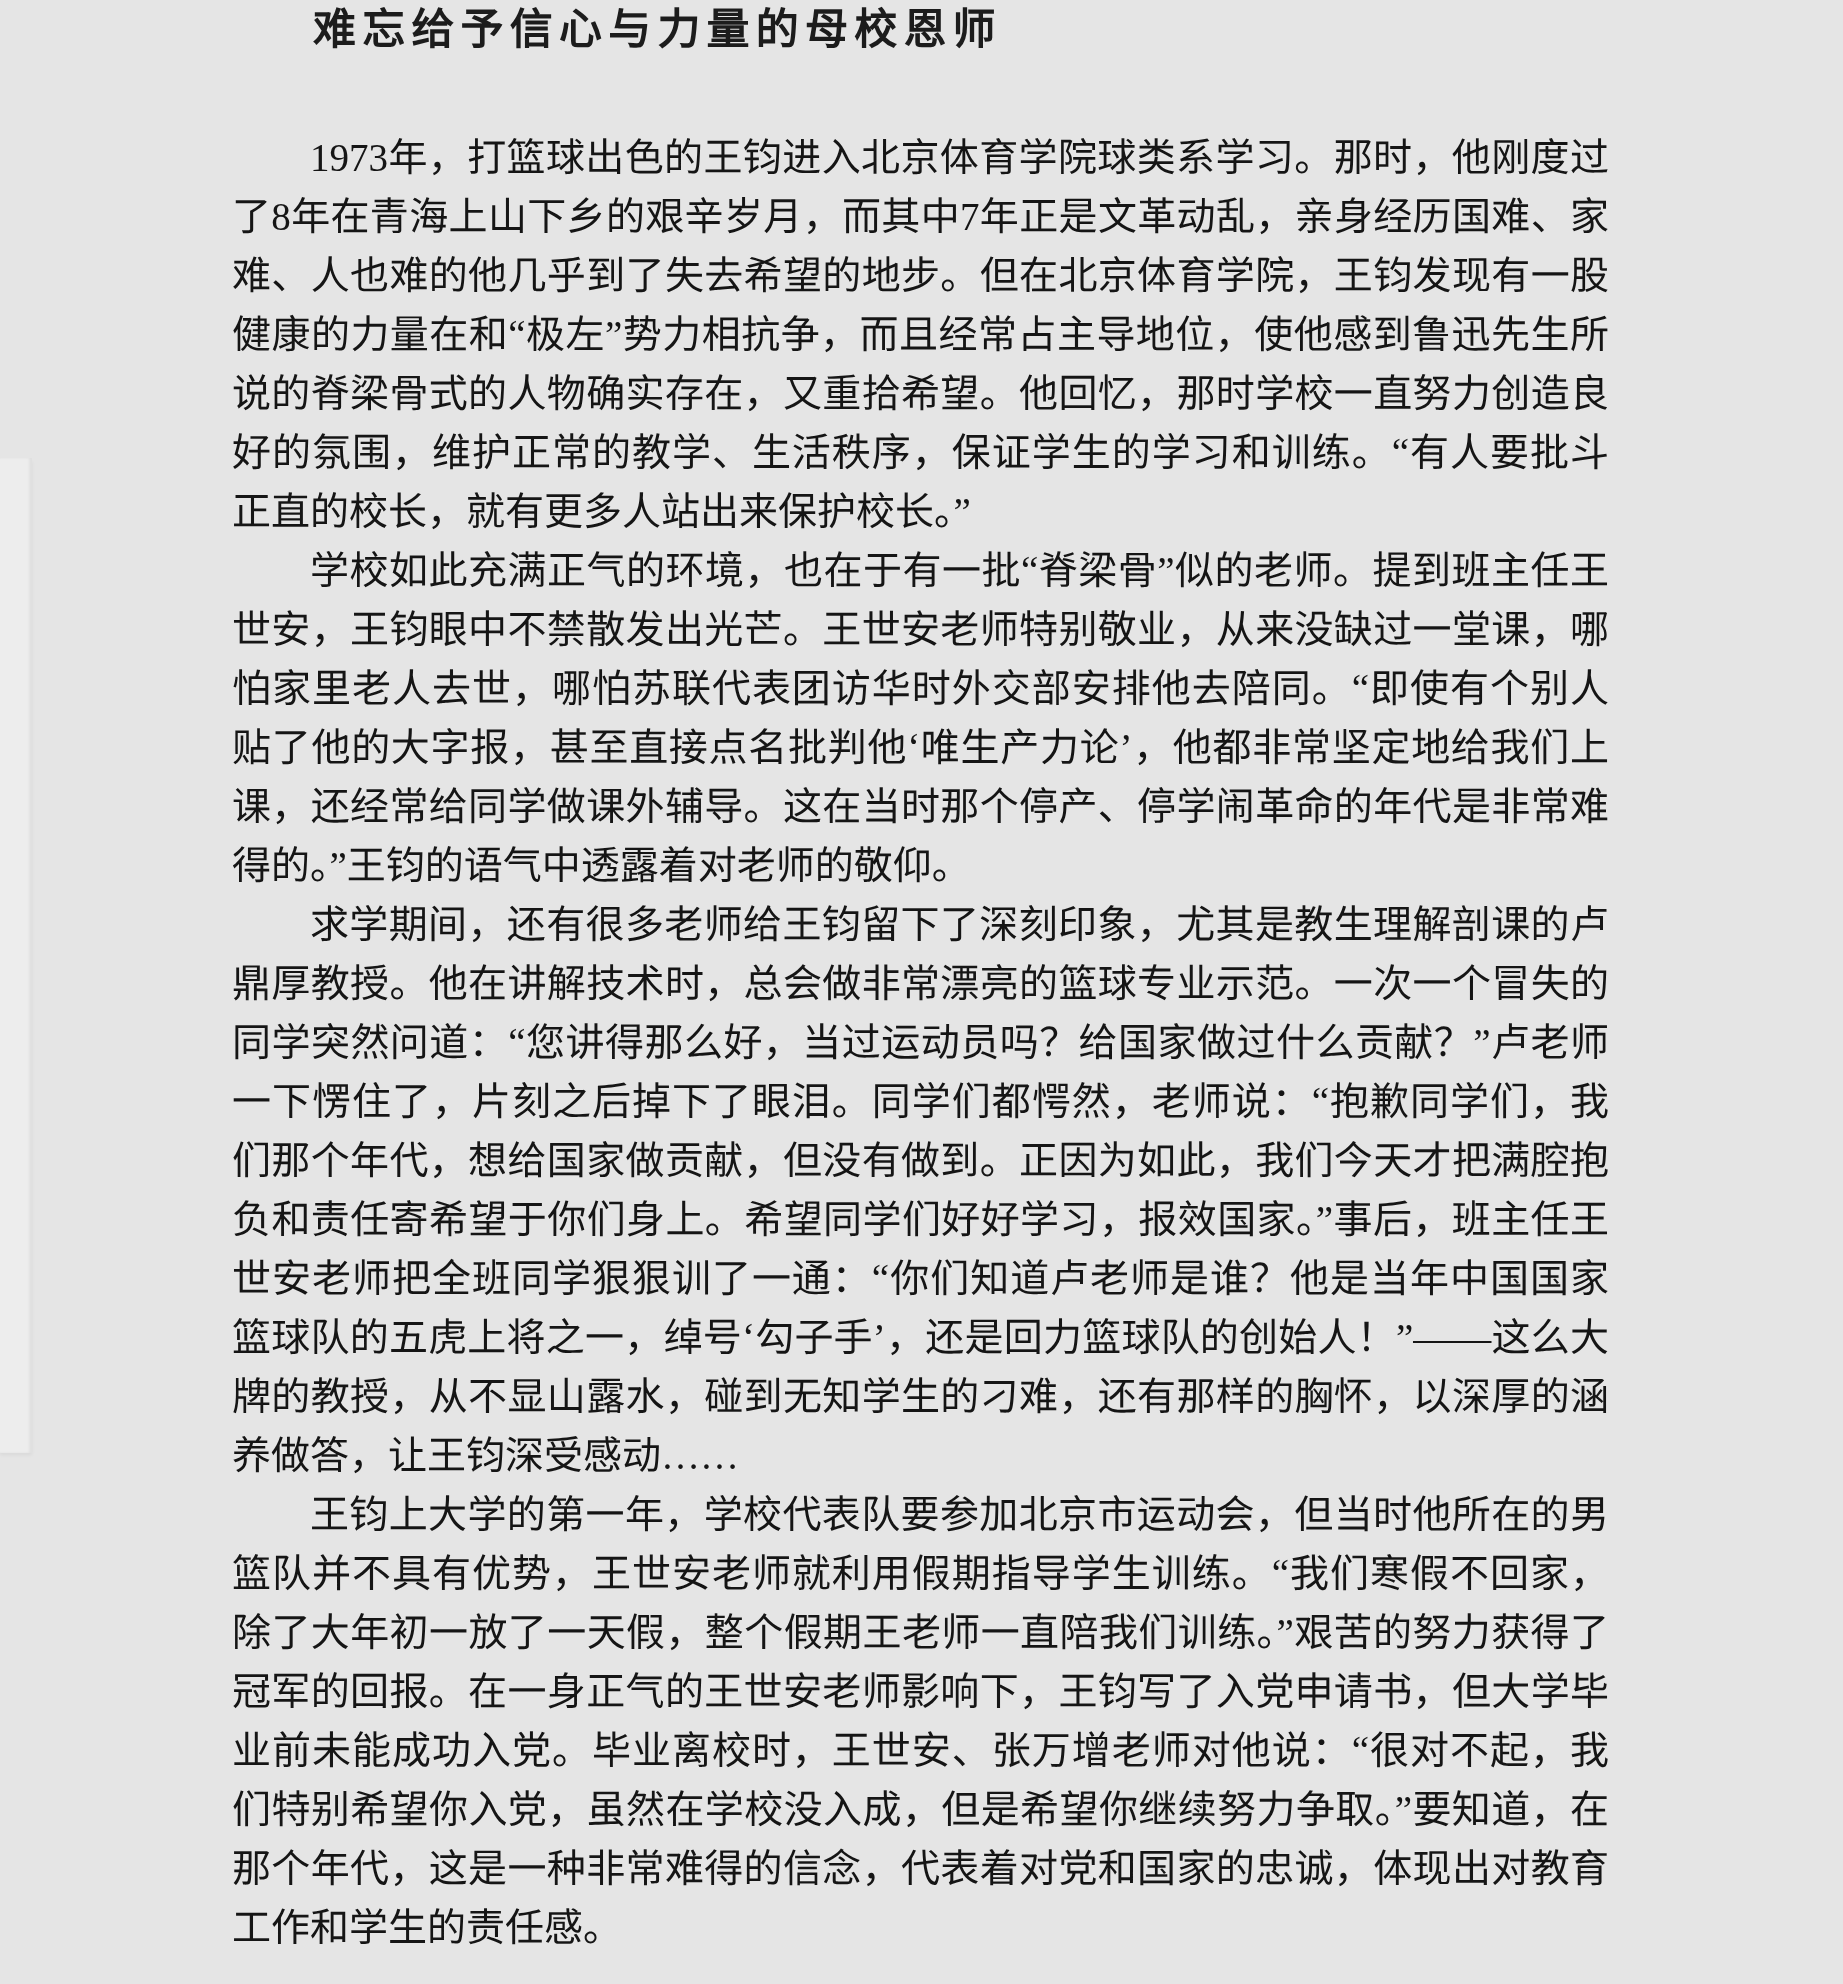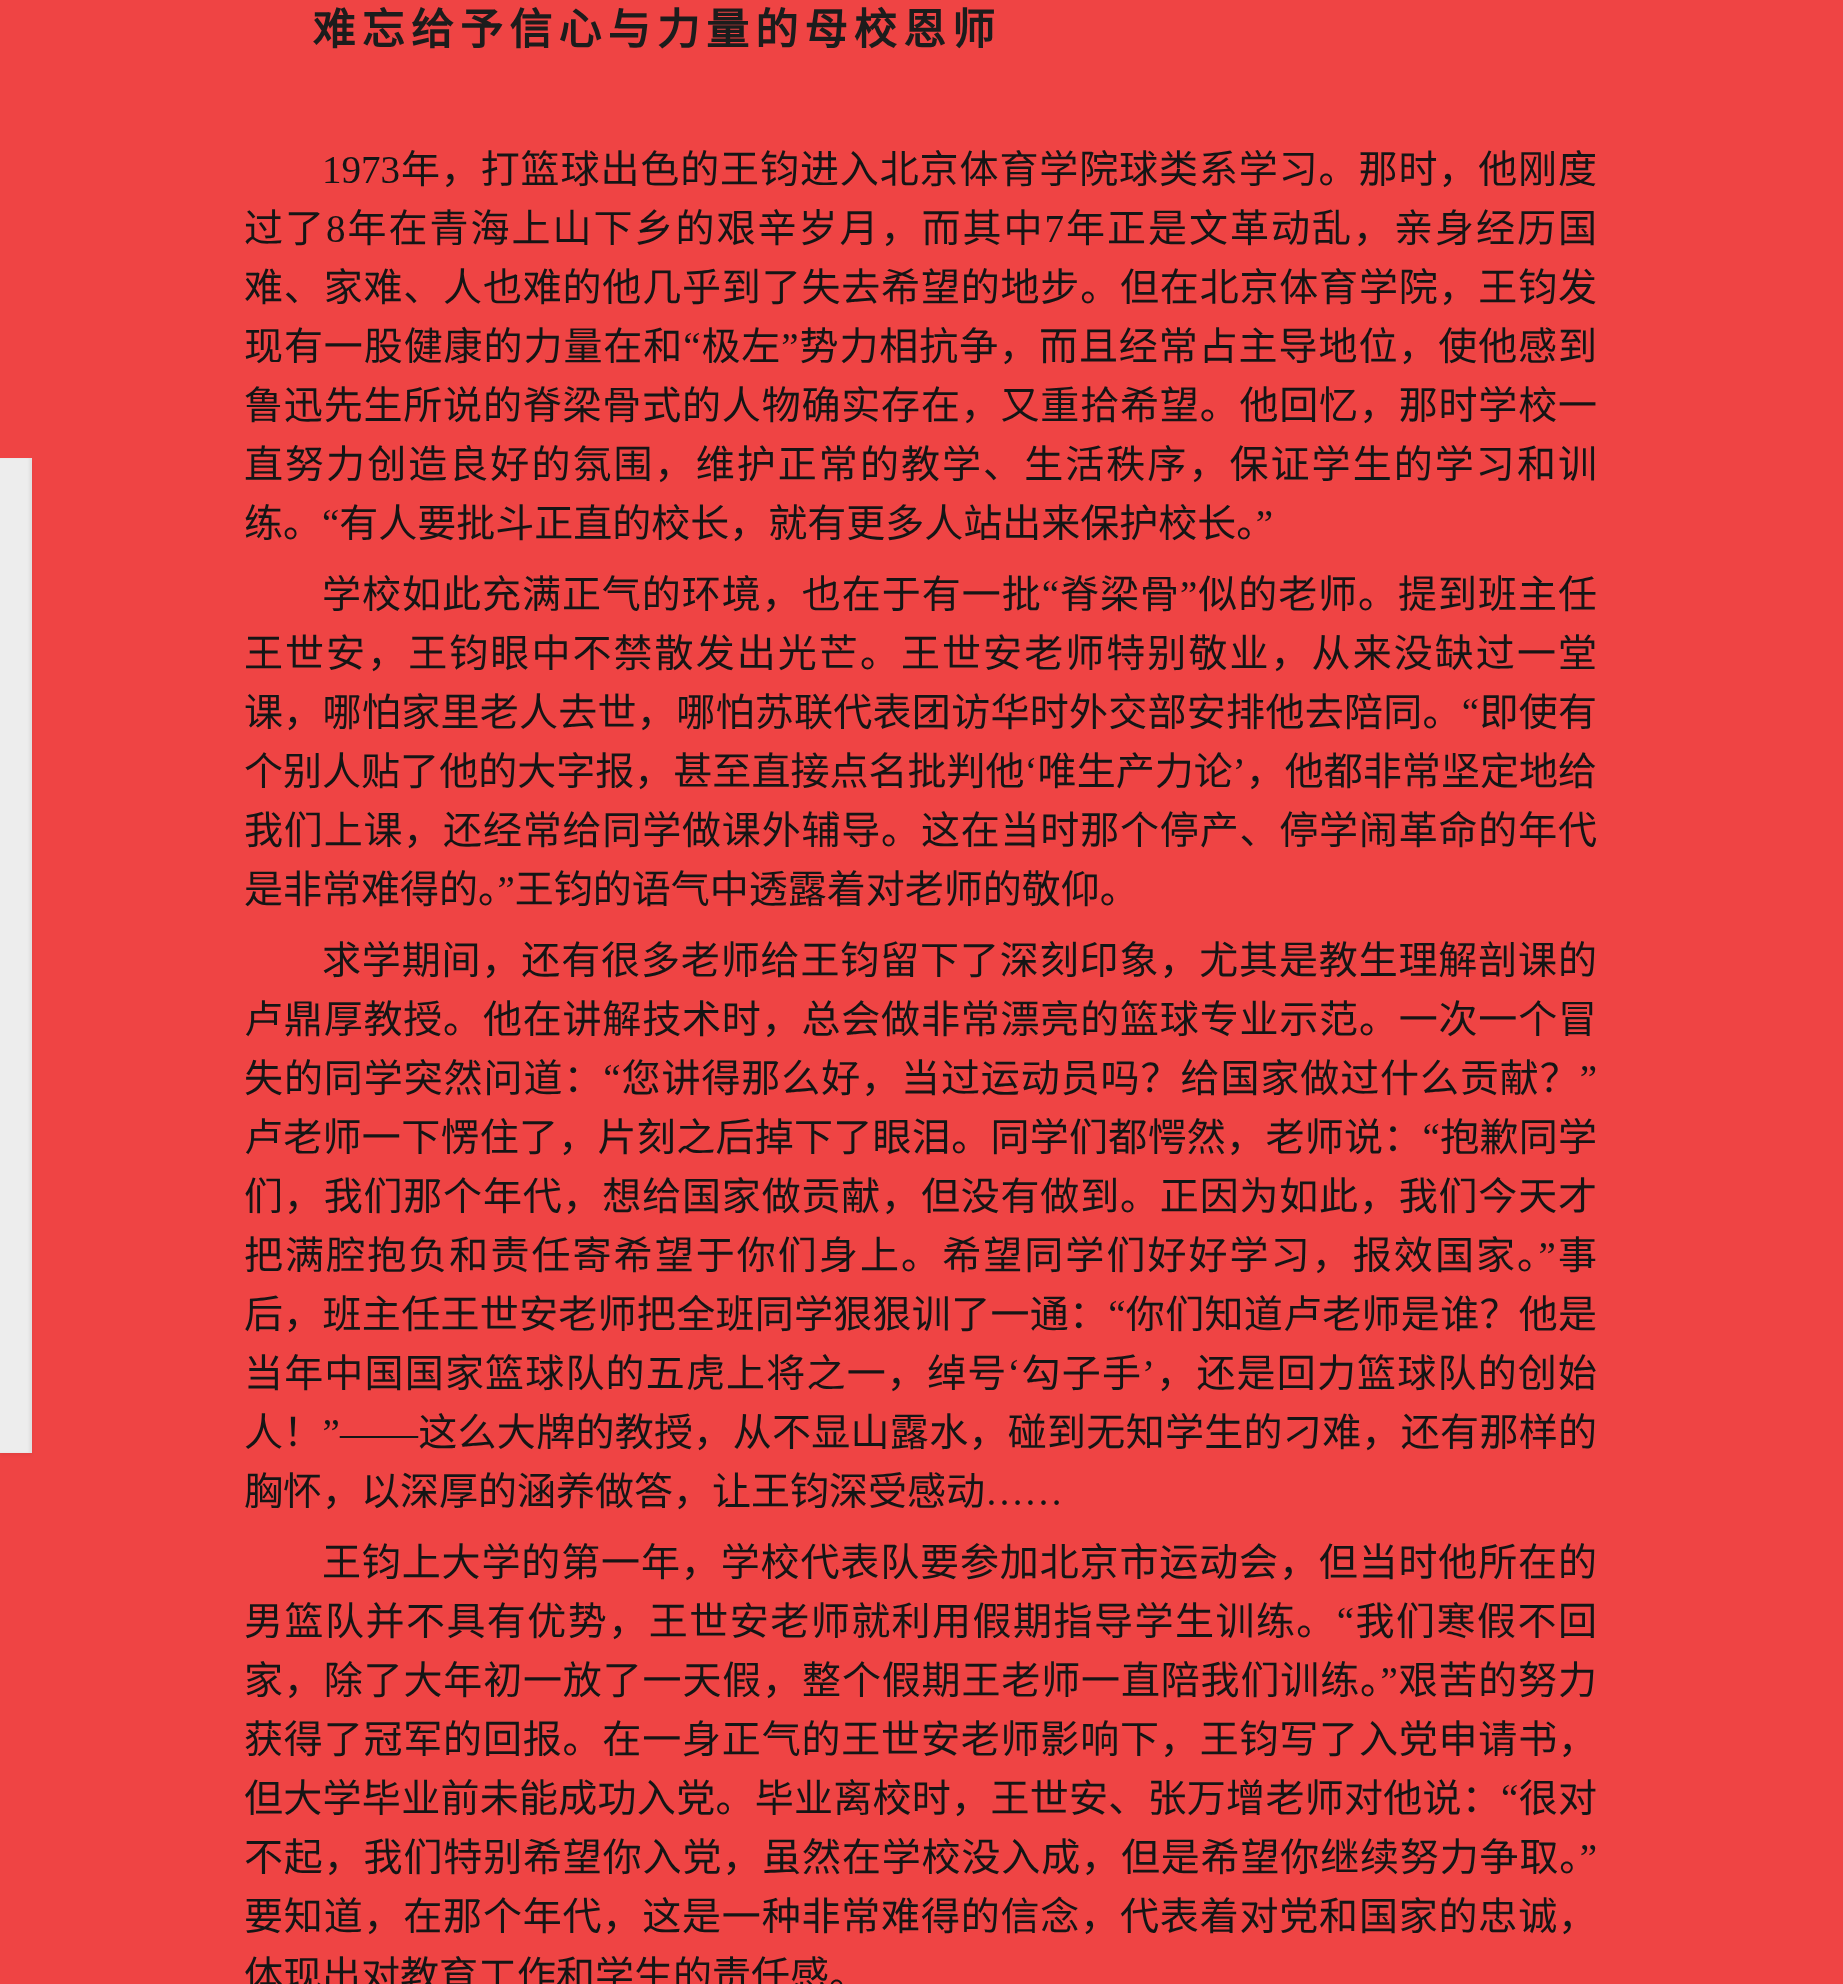--- a/index.html
+++ b/index.html
@@ -4,21 +4,21 @@
 <style>
   html, body {
     margin: 0;
     padding: 0;
     background: #ffffff;
   }
   .page {
     position: relative;
     width: 1843px;
     height: 1984px;
-    background: #ef4444;
+    background: #e5e5e5;
     overflow: hidden;
     font-family: "Liberation Serif", "DejaVu Serif", serif;
     color: #161616;
   }
   
   .scan-strip {
     position: absolute;
     left: 0;
     top: 458px;
     width: 32px;
@@ -44,21 +44,21 @@
     left: 232px;
     top: 128px;
     width: 1377px;
     font-size: 39px;
     line-height: 59px;
     text-align: justify;
     text-justify: inter-ideograph;
     color: #151515;
   }
   .article p {
-    margin: 12px;
+    margin: 0;
     padding: 0;
     text-indent: 2em;
     word-break: break-all;
     font-family: Liberation Serif, serif;
   }
 </style>
 </head>
 <body>
 
 <div class="page">

